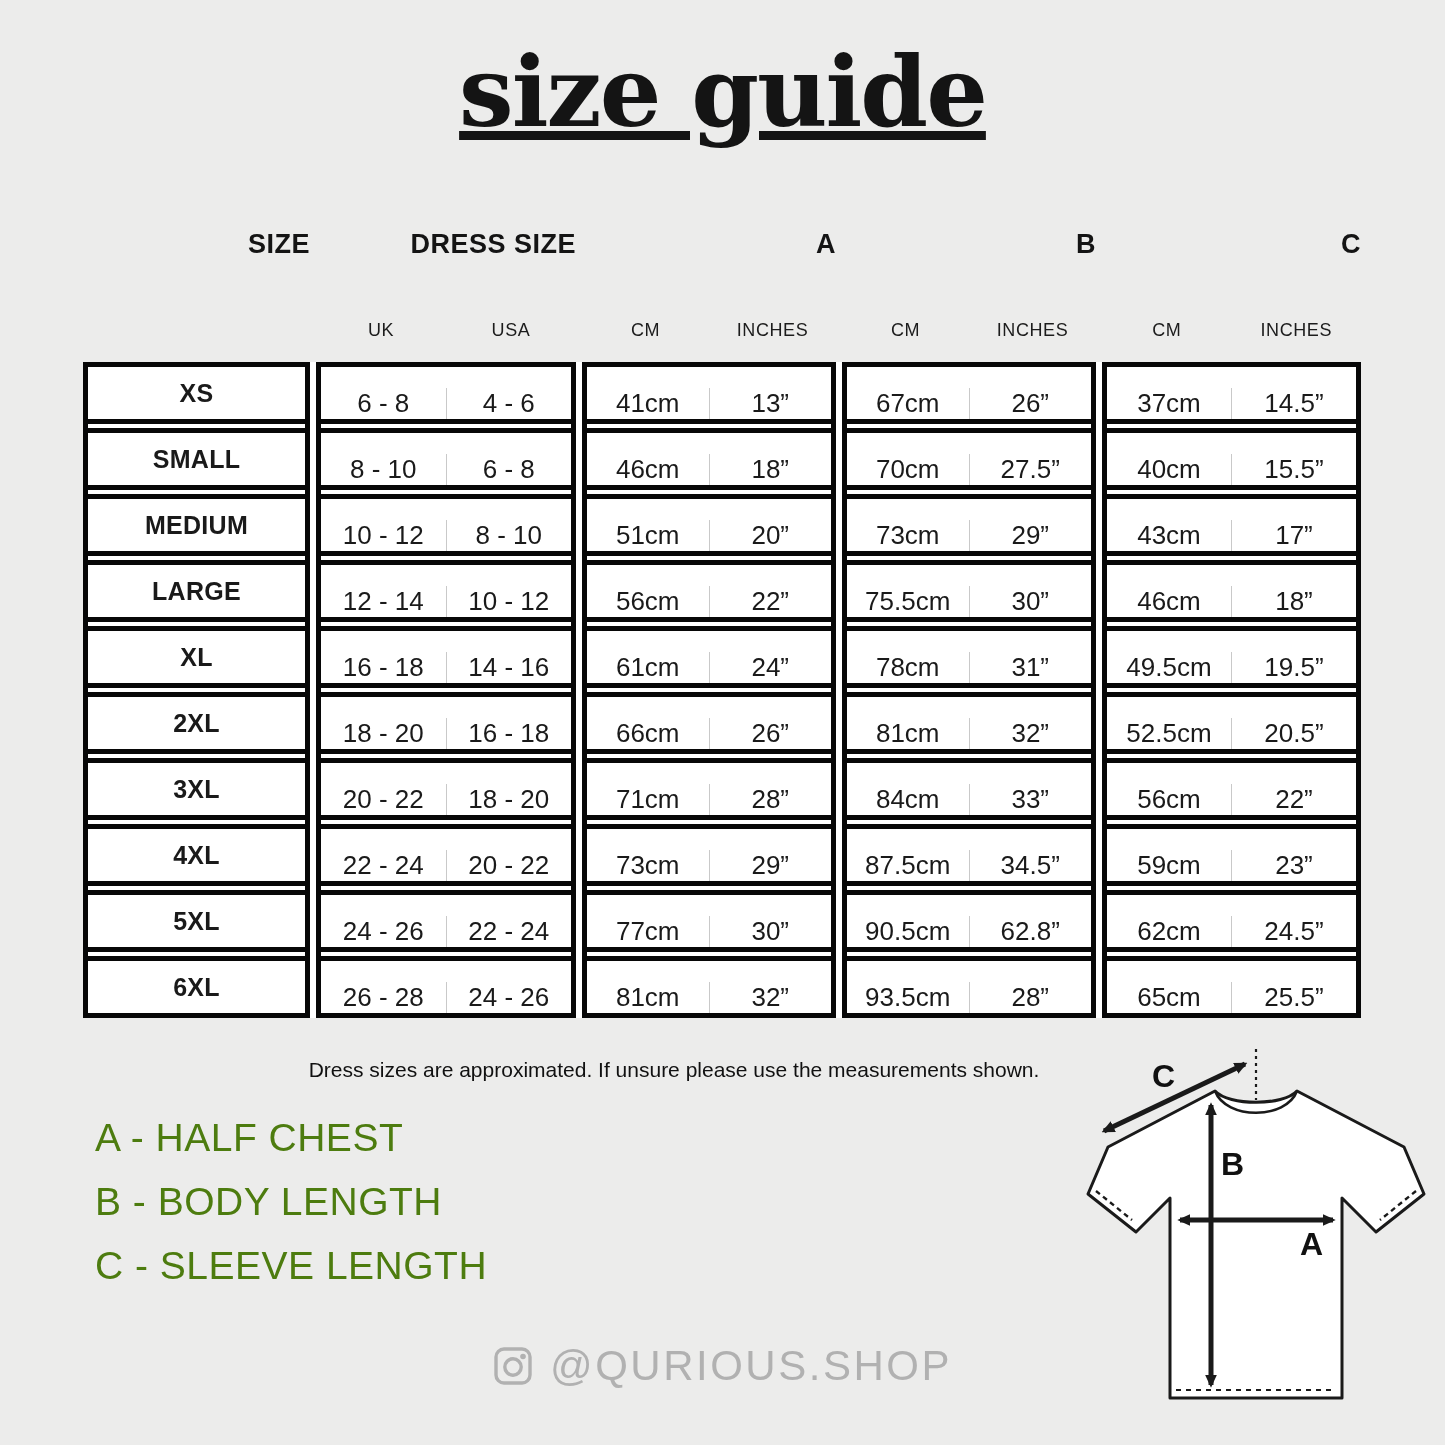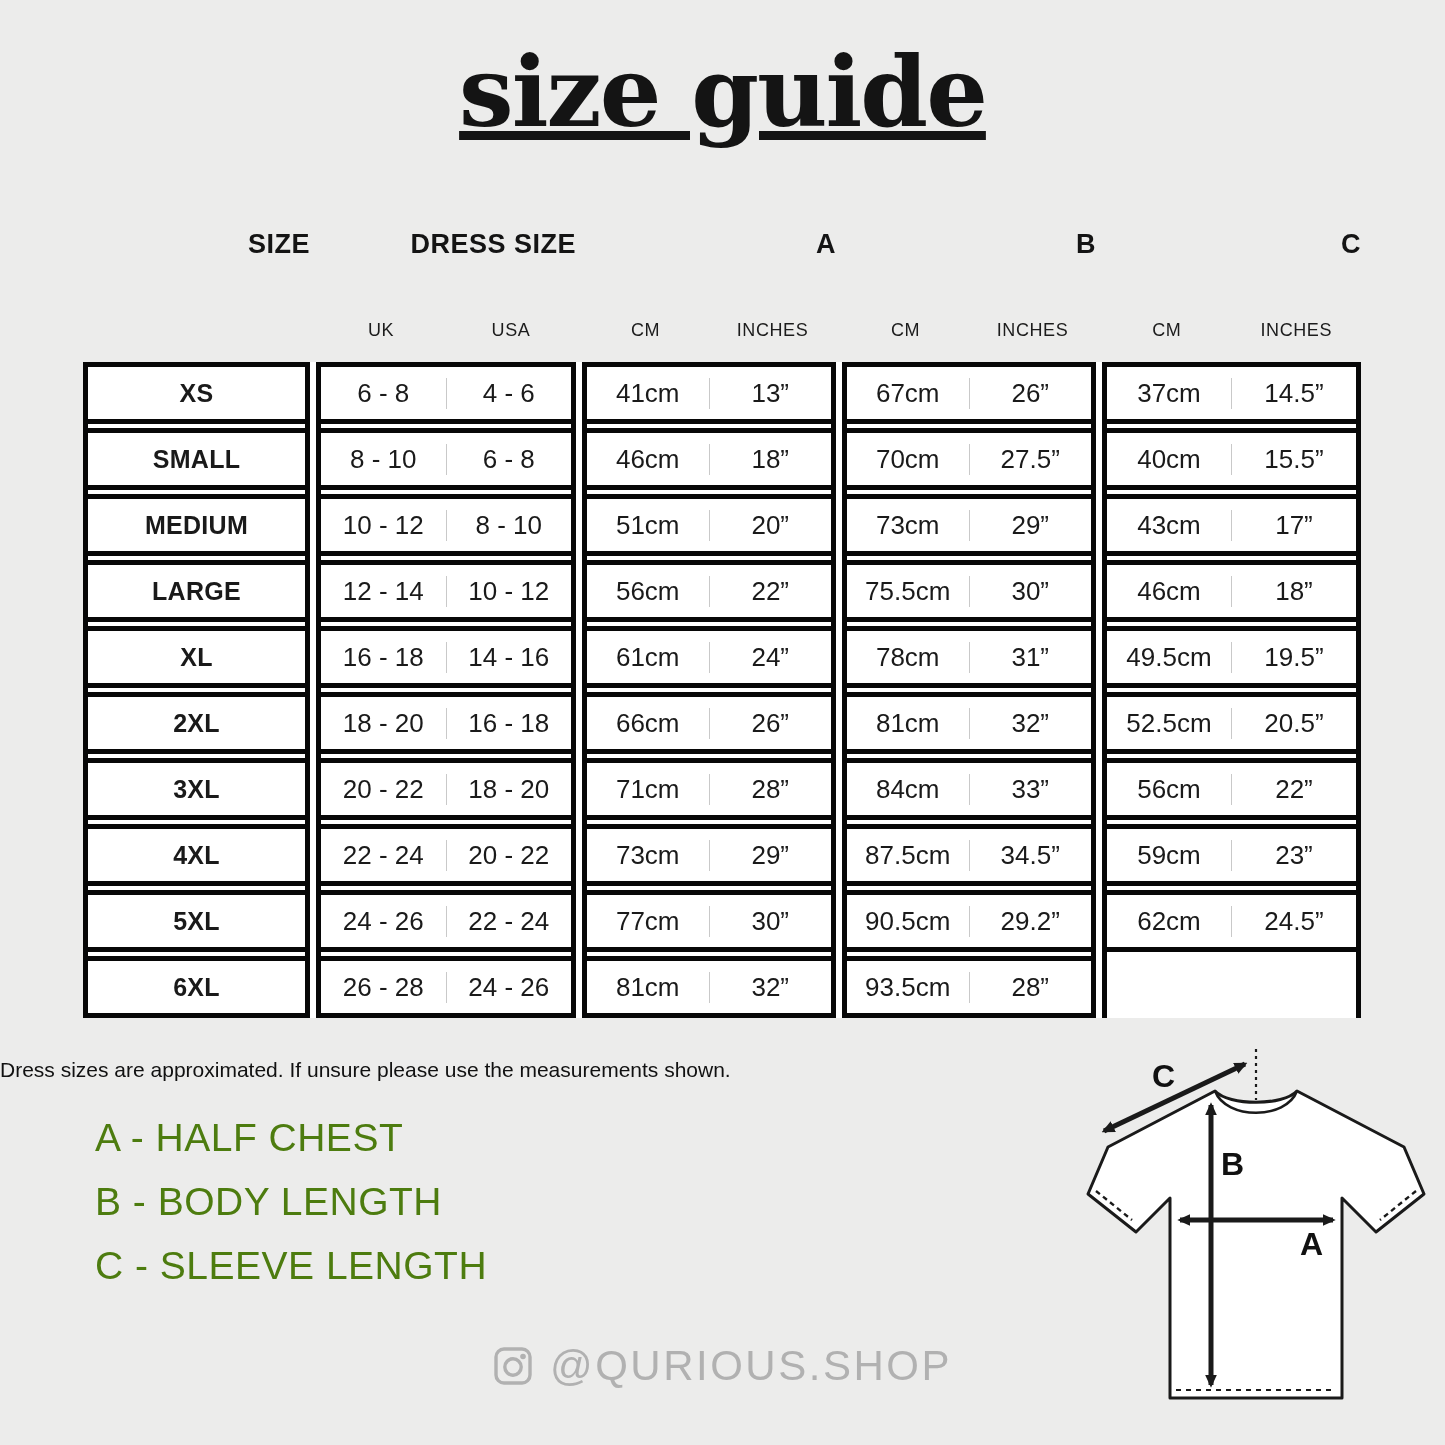--- a/index.html
+++ b/index.html
@@ -34,30 +34,30 @@
     column-gap:6px; background:#ffffff;
   }
   .group {
     border-left:5px solid #070707; border-right:5px solid #070707;
     display:flex; flex-direction:column; row-gap:4px;
     background:#ffffff;
   }
   .cell {
     box-sizing:border-box; height:62px; background:#ffffff;
     border-top:5px solid #070707; border-bottom:5px solid #070707;
-    display:flex; align-items:center;
+    display:flex; align-items:flex-end;
     font-size:26px; color:#1a1a1a;
   }
   .size-col .cell { align-items:center; justify-content:center; font-weight:700; font-size:25px; letter-spacing:0.3px; }
   .half { flex:1; display:flex; align-items:center; justify-content:center; }
   .half.r { border-left:1px solid #c9c9c9; }
   
   .note {
-    position:absolute; top:1058px; left:0; width:1322px;
-    text-align:left; font-size:21px; color:#111111;
+    position:absolute; top:1058px; left:13px; width:1322px;
+    text-align:center; font-size:21px; color:#111111;
   }
   .legend { position:absolute; left:95px; top:1123px; }
   .legend .line {
     font-weight:400; font-size:39px; letter-spacing:0.5px;
     line-height:30px; margin-bottom:34px; color:#4d7c0f;
   }
   
   .instagram {
     position:absolute; top:1342px; left:0; width:100%;
     display:flex; align-items:center; justify-content:center; gap:17px;
@@ -232,21 +232,21 @@
       <div class="cell">
           <span class="half">84cm</span>
           <span class="half r">33”</span>
         </div>
       <div class="cell">
           <span class="half">87.5cm</span>
           <span class="half r">34.5”</span>
         </div>
       <div class="cell">
           <span class="half">90.5cm</span>
-          <span class="half r">29.2”</span>
+          <span class="half r">62.8”</span>
         </div>
       <div class="cell">
           <span class="half">93.5cm</span>
           <span class="half r">28”</span>
         </div>
     </div>
 
     <div class="group">
       <div class="cell">
           <span class="half">37cm</span>
@@ -276,20 +276,24 @@
           <span class="half">56cm</span>
           <span class="half r">22”</span>
         </div>
       <div class="cell">
           <span class="half">59cm</span>
           <span class="half r">23”</span>
         </div>
       <div class="cell">
           <span class="half">62cm</span>
           <span class="half r">24.5”</span>
+        </div>
+      <div class="cell">
+          <span class="half">65cm</span>
+          <span class="half r">25.5”</span>
         </div>
     </div>
 
   </div>
 
   <div class="note">Dress sizes are approximated. If unsure please use the measurements shown.</div>
 
   <div class="legend">
     <div class="line">A - HALF CHEST</div>
     <div class="line">B - BODY LENGTH</div>

